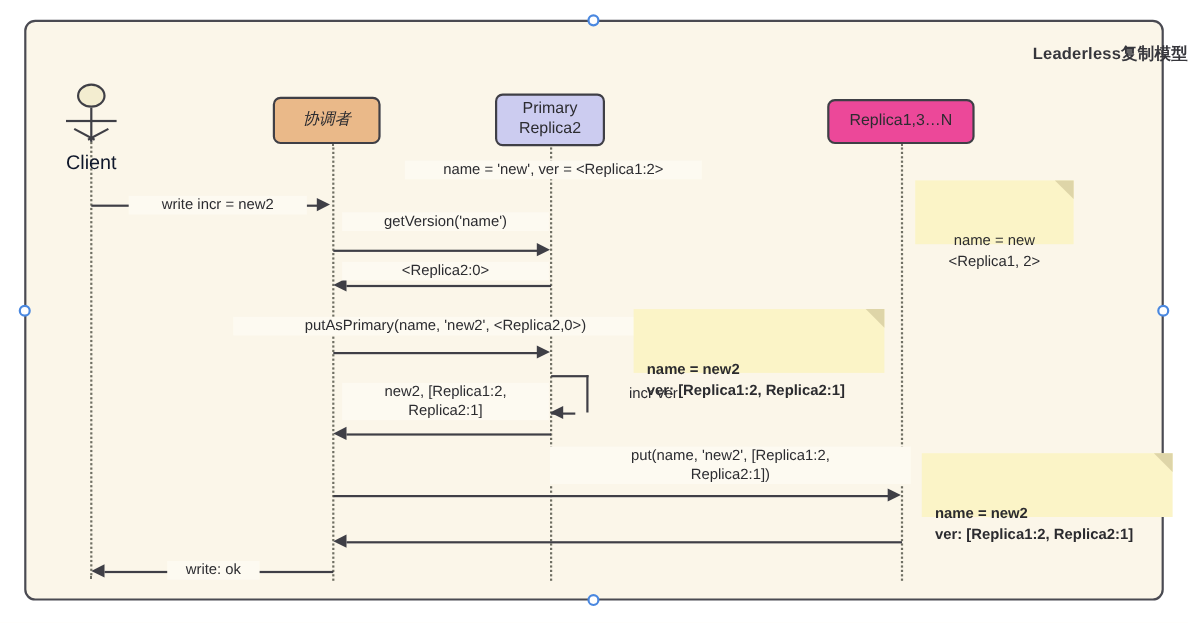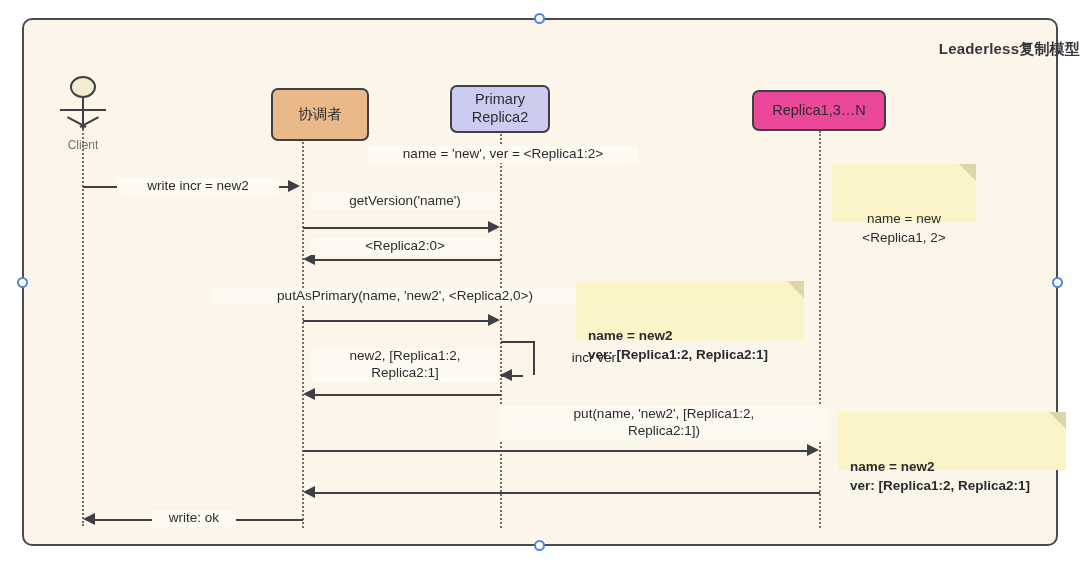--- a/index.html
+++ b/index.html
@@ -40,21 +40,21 @@
     background:#f3edd0;border:2px solid #3f3f46;box-sizing:border-box;
   }
   .actor .body{position:absolute;left:25px;top:22px;width:2px;height:31px;background:#3f3f46;}
   .actor .arms{position:absolute;left:3px;top:33px;width:46px;height:2px;background:#3f3f46;}
   .actor .legL{position:absolute;left:8px;top:50px;width:21px;height:2px;background:#3f3f46;
     transform-origin:right center;transform:rotate(28deg);}
   .actor .legR{position:absolute;left:23px;top:50px;width:21px;height:2px;background:#3f3f46;
     transform-origin:left center;transform:rotate(-28deg);}
   .actor .alabel{
     position:absolute;left:-22px;top:62px;width:96px;text-align:center;
-    font-size:12px;color:#737373;
+    font-size:18px;color:#0f172a;
   }
   
   .msgline{position:absolute;height:0;border-top:2px solid #3f3f46;z-index:5;}
   .ah{position:absolute;width:0;height:0;z-index:6;}
   .ah.right{border-top:6px solid transparent;border-bottom:6px solid transparent;border-left:12px solid #3f3f46;}
   .ah.left{border-top:6px solid transparent;border-bottom:6px solid transparent;border-right:12px solid #3f3f46;}
   .msglabel{
     position:absolute;text-align:center;font-size:13.5px;color:#2c2c30;
     background:#fdfaf1;line-height:1.25;z-index:8;white-space:pre-line;padding:0 3px;
   }
@@ -95,21 +95,21 @@
 
 <div class="actor" style="left:57px;top:76px;">
   <div class="head"></div>
   <div class="body"></div>
   <div class="arms"></div>
   <div class="legL"></div>
   <div class="legR"></div>
   <div class="alabel">Client</div>
 </div>
 
-<div class="pbox" style="left:271px;top:88px;width:98px;height:53px;background:#eab989;">
+<div class="pbox" style="left:248px;top:88px;width:98px;height:43px;background:#eab989;font-style:italic;">
   <span>协调者</span>
 </div>
 
 <div class="pbox" style="left:450px;top:85px;width:100px;height:48px;background:#ccccf0;white-space:pre-line;">
   <span>Primary
 Replica2</span>
 </div>
 
 <div class="pbox" style="left:752px;top:90px;width:134px;height:41px;background:#ec4899;">
   <span>Replica1,3…N</span>

